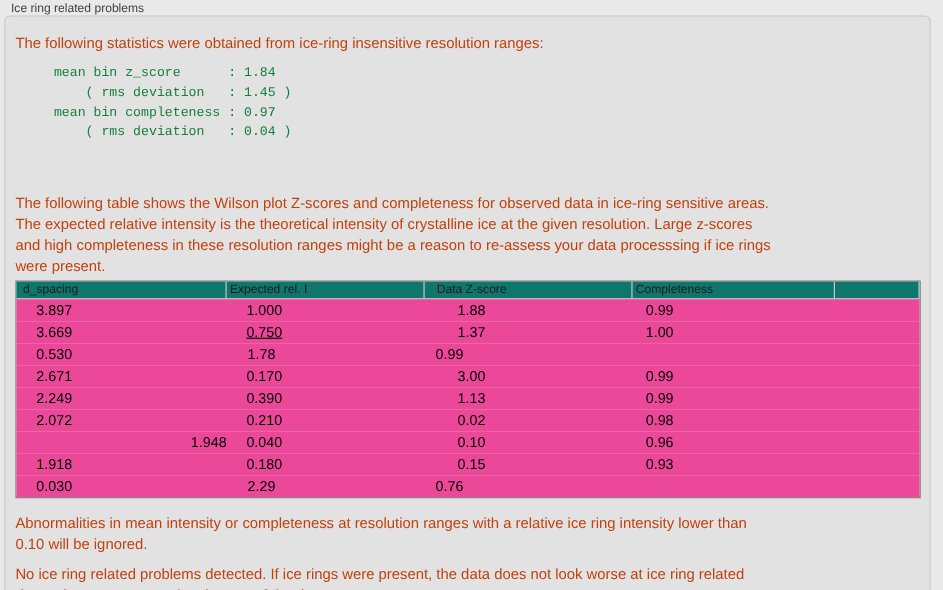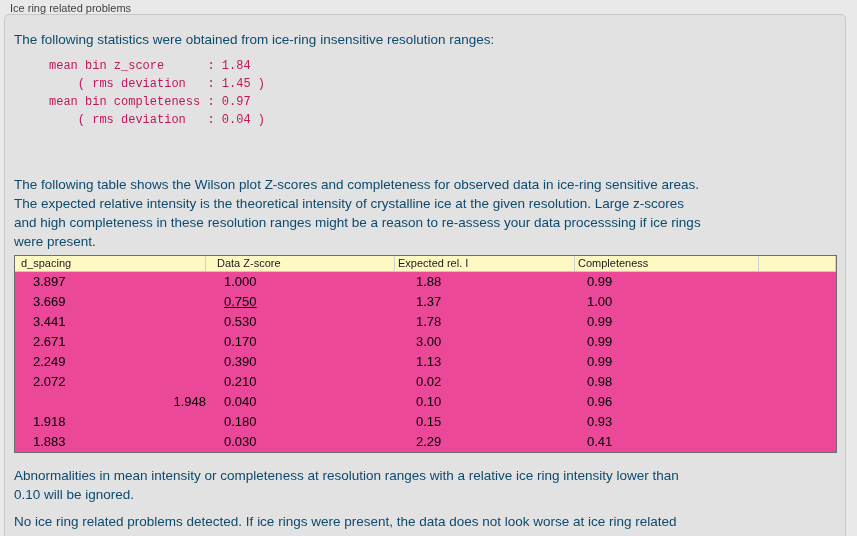--- a/index.html
+++ b/index.html
@@ -22,40 +22,40 @@
     left: 4px; right: 11px; top: 14px; bottom: -12px;
     background: #e2e2e2;
     border: 1px solid #c8c8c8;
     border-radius: 5px;
     padding: 15px 8px 20px 9px;
   }
   .body-text {
     font-size: 13.5px;
     line-height: 19px;
     white-space: pre-line;
-    color: #0c4a6e;
+    color: #c2410c;
   }
   pre.stats {
     margin: 8px 0 0 35px;
     font-family: "Liberation Mono", monospace;
     font-size: 12px;
     line-height: 18px;
-    color: #be185d;
+    color: #15803d;
   }
   .desc { margin-top: 46px; }
   .table {
     margin: 4px 0 0 0;
     width: 823px;
     background: #ffffff;
     border: 1px solid #6e6e6e;
   }
   .thead {
     display: flex;
     height: 16px;
-    background: #fef9c3;
+    background: #0f766e;
     border-bottom: 1px solid #c9c9c9;
   }
   .th {
     font-size: 11px;
     line-height: 15px;
     color: #1b1b1b;
     border-right: 1px solid #d0d0d0;
     overflow: hidden;
     white-space: nowrap;
   }
@@ -89,40 +89,39 @@
     ( rms deviation   : 0.04 )</pre>
 
   <p class="body-text desc">The following table shows the Wilson plot Z-scores and completeness for observed data in ice-ring sensitive areas.
 The expected relative intensity is the theoretical intensity of crystalline ice at the given resolution. Large z-scores
 and high completeness in these resolution ranges might be a reason to re-assess your data processsing if ice rings
 were present.</p>
 
   <div class="table">
     <div class="thead" id="thead">
         <div class="th" style="width: 191px; padding-left: 6px;">d_spacing</div>
+        <div class="th" style="width: 180px; padding-left: 3px;">Expected rel. I</div>
         <div class="th" style="width: 189px; padding-left: 11px;">Data Z-score</div>
-        <div class="th" style="width: 180px; padding-left: 3px;">Expected rel. I</div>
         <div class="th" style="width: 184px; padding-left: 3px;">Completeness</div>
         <div class="th" style="width: 77px; padding-left: 0px;"></div>
       </div>
     <div id="tbody">
         <div class="tr">
           <div class="td" style="width: 191px; padding-left: 18px;">3.897</div>
           <div class="td" style="width: 180px; padding-left: 18px;">1.000</div>
           <div class="td" style="width: 189px; padding-left: 30px;">1.88</div>
           <div class="td" style="width: 184px; padding-left: 12px;">0.99</div>
         </div>
         <div class="tr">
           <div class="td" style="width: 191px; padding-left: 18px;">3.669</div>
           <div class="td" style="width: 180px; padding-left: 18px; text-decoration: underline;">0.750</div>
           <div class="td" style="width: 189px; padding-left: 30px;">1.37</div>
           <div class="td" style="width: 184px; padding-left: 12px;">1.00</div>
         </div>
         <div class="tr">
-          <div class="td" style="width: 191px; padding-left: 18px;">3.441</div>
           <div class="td" style="width: 180px; padding-left: 18px;">0.530</div>
           <div class="td" style="width: 189px; padding-left: 30px;">1.78</div>
           <div class="td" style="width: 184px; padding-left: 12px;">0.99</div>
         </div>
         <div class="tr">
           <div class="td" style="width: 191px; padding-left: 18px;">2.671</div>
           <div class="td" style="width: 180px; padding-left: 18px;">0.170</div>
           <div class="td" style="width: 189px; padding-left: 30px;">3.00</div>
           <div class="td" style="width: 184px; padding-left: 12px;">0.99</div>
         </div>
@@ -144,24 +143,23 @@
           <div class="td" style="width: 189px; padding-left: 30px;">0.10</div>
           <div class="td" style="width: 184px; padding-left: 12px;">0.96</div>
         </div>
         <div class="tr">
           <div class="td" style="width: 191px; padding-left: 18px;">1.918</div>
           <div class="td" style="width: 180px; padding-left: 18px;">0.180</div>
           <div class="td" style="width: 189px; padding-left: 30px;">0.15</div>
           <div class="td" style="width: 184px; padding-left: 12px;">0.93</div>
         </div>
         <div class="tr">
-          <div class="td" style="width: 191px; padding-left: 18px;">1.883</div>
           <div class="td" style="width: 180px; padding-left: 18px;">0.030</div>
           <div class="td" style="width: 189px; padding-left: 30px;">2.29</div>
-          <div class="td" style="width: 184px; padding-left: 12px;">0.41</div>
+          <div class="td" style="width: 184px; padding-left: 12px;">0.76</div>
         </div>
       </div>
   </div>
 
   <p class="body-text note">Abnormalities in mean intensity or completeness at resolution ranges with a relative ice ring intensity lower than
 0.10 will be ignored.</p>
 
   <p class="body-text conclusion">No ice ring related problems detected. If ice rings were present, the data does not look worse at ice ring related
 d_spacings as compared to the rest of the data set.</p>
 

